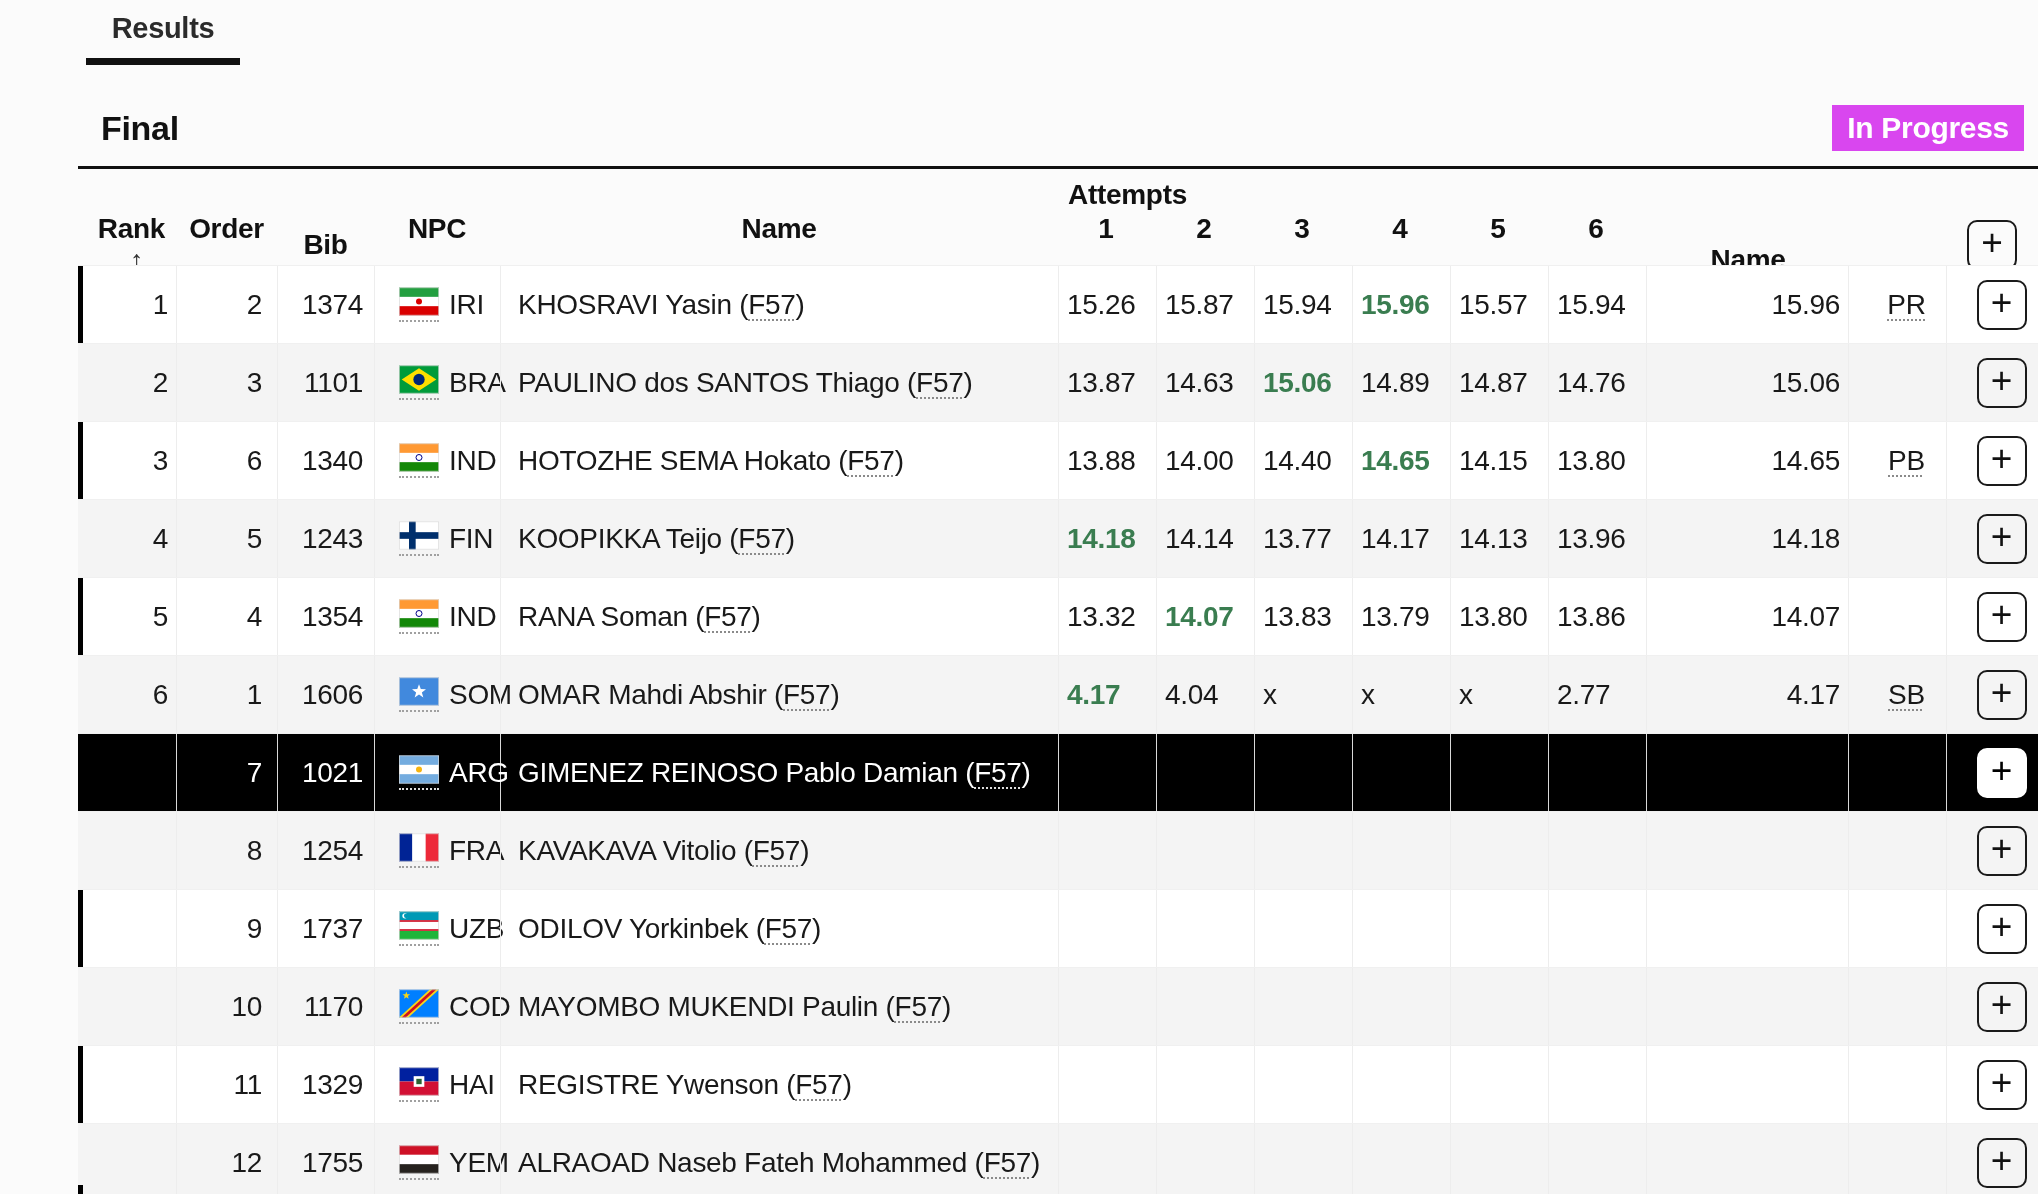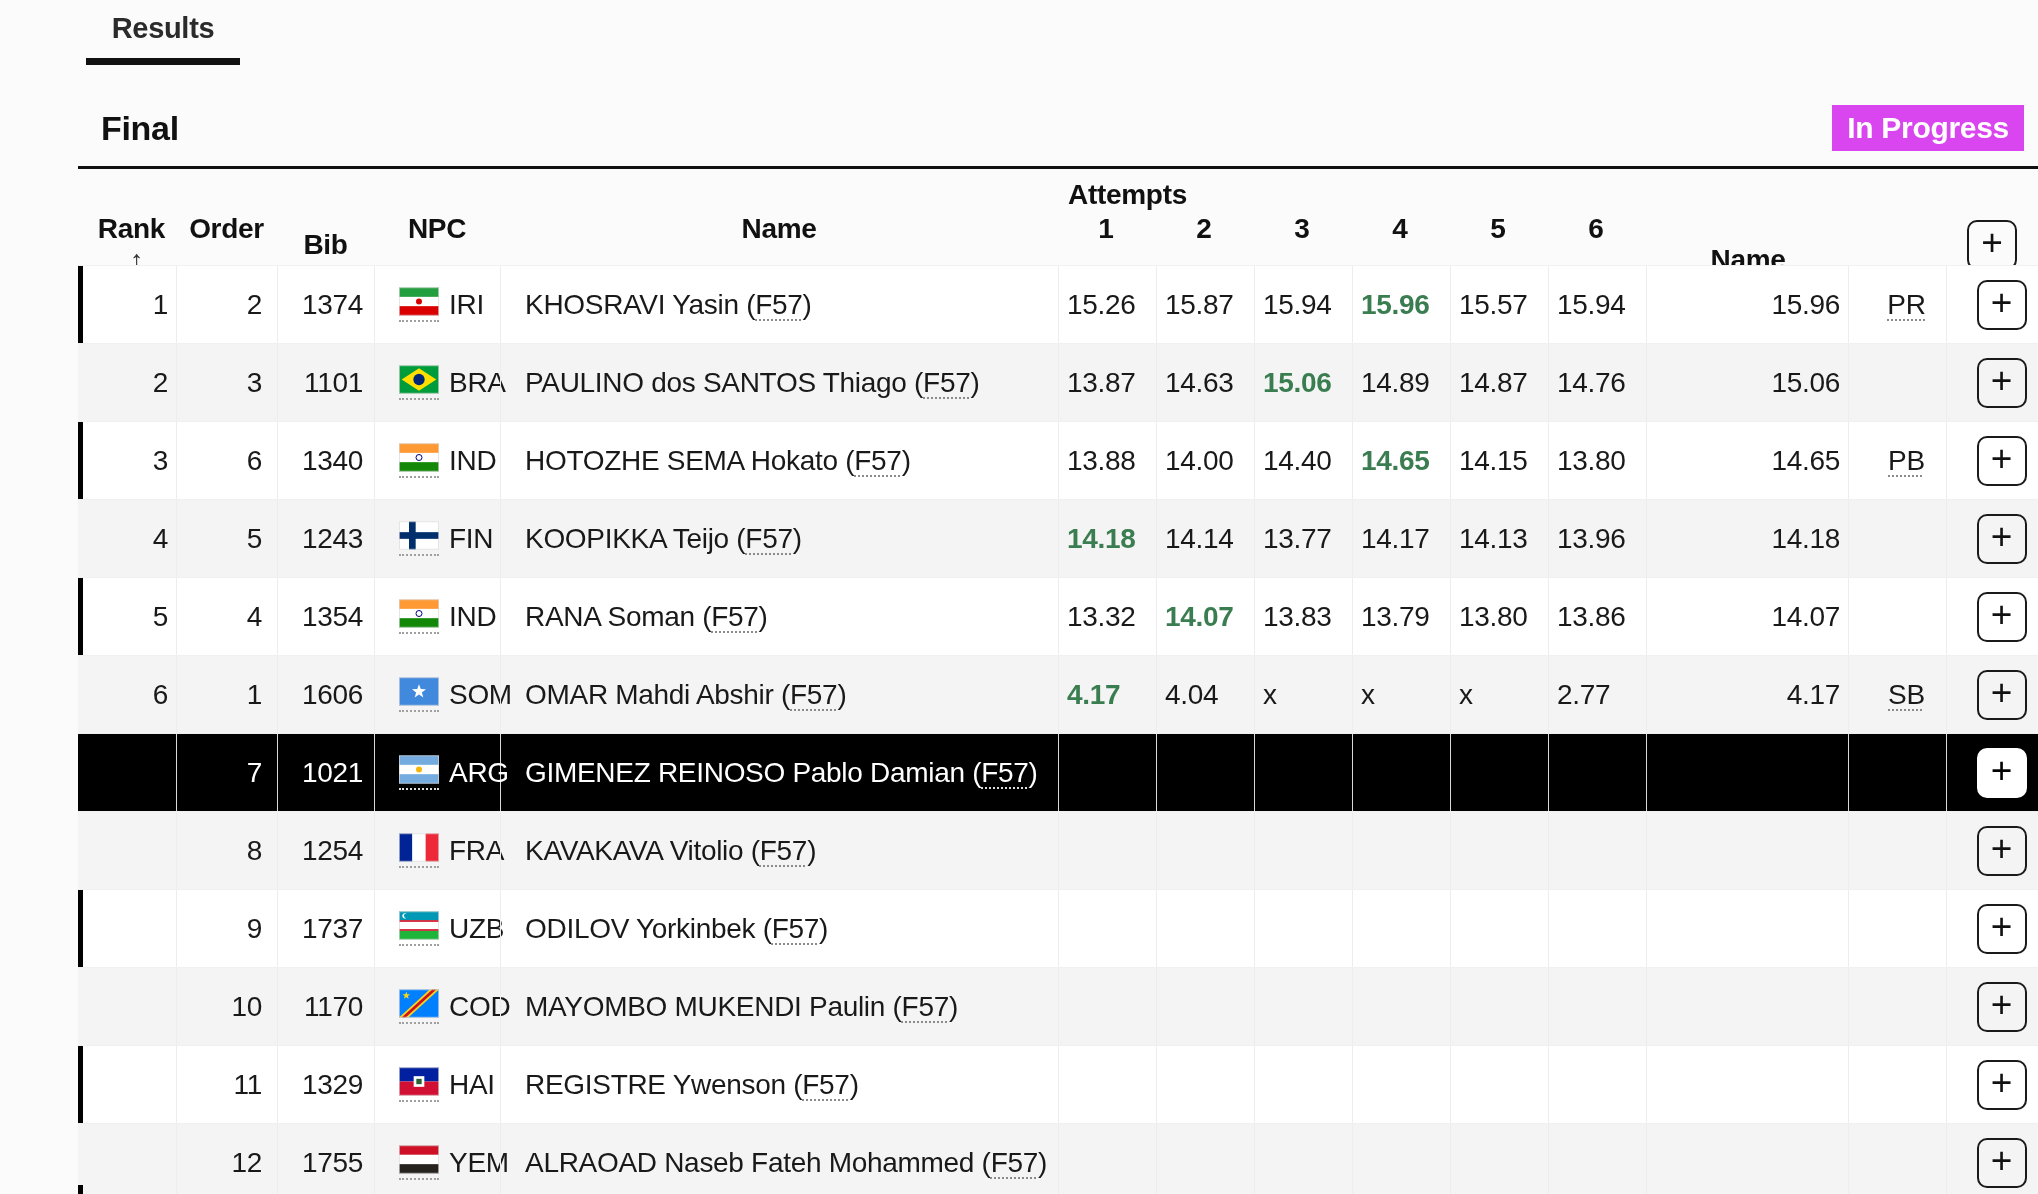--- a/index.html
+++ b/index.html
@@ -39,21 +39,21 @@
   .row.highlight .cell{color:#fff;border-left-color:rgba(255,255,255,0.85);}
   .row.marked::before{content:"";position:absolute;left:0;top:0;bottom:0;width:5px;background:#000;}
   .cell{display:flex;align-items:center;font-size:28px;color:#191919;border-left:1px solid #ededed;
         padding:0 10px;box-sizing:border-box;min-width:0;white-space:nowrap;}
   .cell:first-child{border-left:none;}
   .cell.r{justify-content:flex-end;}
   .cell.rank-c{padding-right:8px;}
   .cell.ord{padding-right:15px;}
   .cell.bib{padding-right:11px;}
   .cell.npc{padding-left:24px;}
-  .cell.name{padding-left:24px;}
+  .cell.name{padding-left:17px;}
   .cell.att{padding-left:8px;}
   .cell.best{justify-content:flex-end;padding-right:8px;}
   .cell.center{justify-content:center;padding-left:28px;}
   .green{color:#3a7d50;font-weight:700;}
   .dot-u{text-decoration:underline dotted;text-decoration-thickness:2px;text-decoration-color:#8a8a8a;text-underline-offset:6px;}
   .row.highlight .dot-u{text-decoration-color:#ddd;}
 
   .flagwrap{display:inline-flex;border-bottom:2px dotted #a0a0a0;padding-bottom:4px;margin-right:10px;}
   .row.highlight .flagwrap{border-bottom-color:#ddd;}
   .flagwrap svg{width:40px;height:29px;display:block;}

